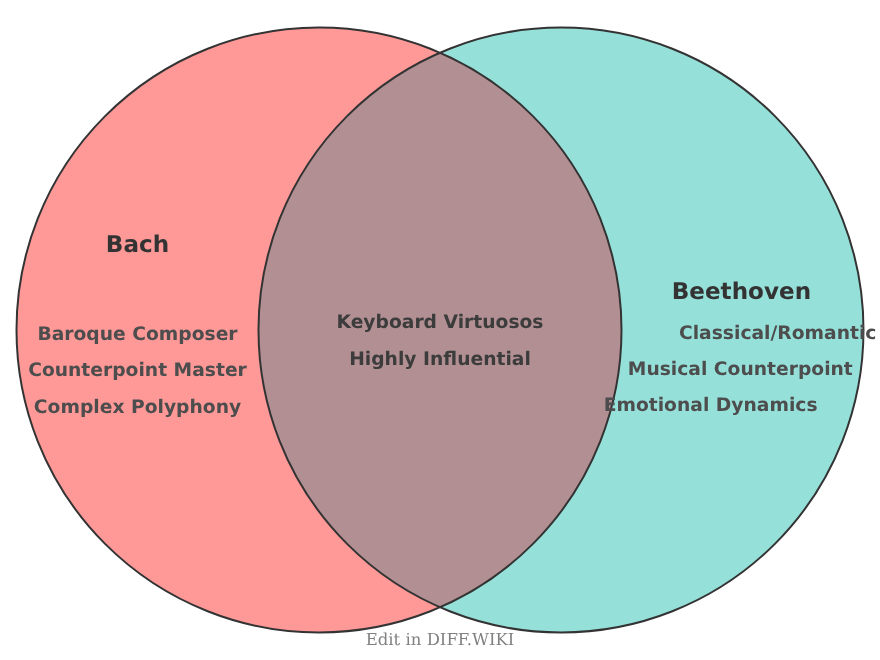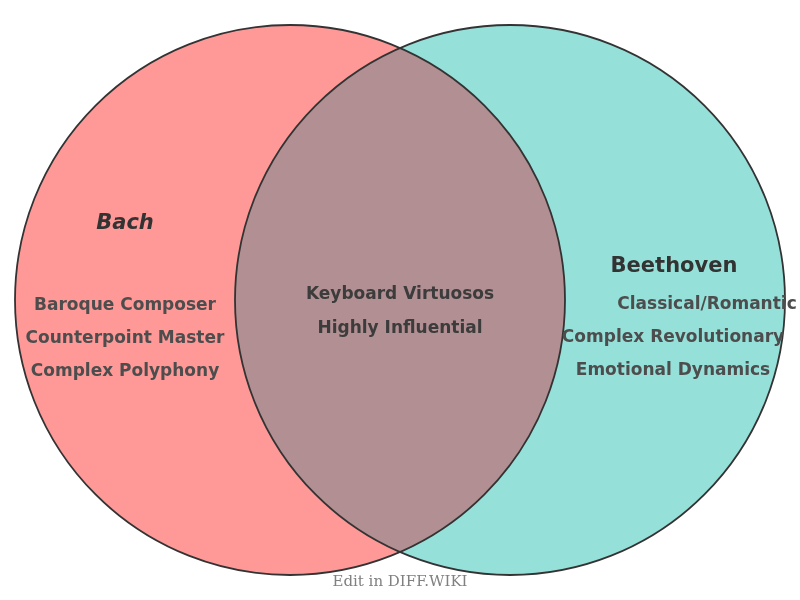--- a/index.html
+++ b/index.html
@@ -52,28 +52,28 @@
   <svg id="venn-svg" width="800" height="600" viewBox="0 0 800 600">
 
     <circle cx="290" cy="300" r="275" stroke="none" fill="#fe9998"></circle>
     <circle cx="510" cy="300" r="275" stroke="none" fill="#96e0da"></circle>
     <path d="M 400 48 A 275 275 0 0 1 400 552 A 275 275 0 0 1 400 48 Z" stroke="none" fill="#b18f92"></path>
 
     <circle cx="290" cy="300" r="275" fill="none" stroke-width="1.8" stroke="#333333"></circle>
     <circle cx="510" cy="300" r="275" fill="none" stroke-width="1.8" stroke="#333333"></circle>
   </svg>
 
-  <div class="txt set-title" style="left:125px; top:222px;font-style:italic;">Bach</div>
+  <div class="txt set-title" style="left:125px; top:222px;">Bach</div>
   <div class="txt item" style="left:125px; top:304px;">Baroque Composer</div>
   <div class="txt item" style="left:125px; top:337px;">Counterpoint Master</div>
   <div class="txt item" style="left:125px; top:370px;">Complex Polyphony</div>
 
   <div class="txt set-title" style="left:674px; top:222px;margin-top:43px;">Beethoven</div>
   <div class="txt item" style="left:707px; top:303px;">Classical/Romantic</div>
-  <div class="txt item" style="left:673px; top:336px;">Complex Revolutionary</div>
-  <div class="txt item" style="left:673px; top:369px;">Emotional Dynamics</div>
+  <div class="txt item" style="left:673px; top:336px;">Musical Counterpoint</div>
+  <div class="txt item" style="left:646px; top:369px;">Emotional Dynamics</div>
 
   <div class="txt overlap-item" style="left:400px; top:327px;">Highly Influential</div>
   <div class="txt overlap-item" style="left:400px; top:293px;">Keyboard Virtuosos</div>
 
   <div class="footer">Edit in DIFF.WIKI</div>
 
 </div>
 
 </body></html>

